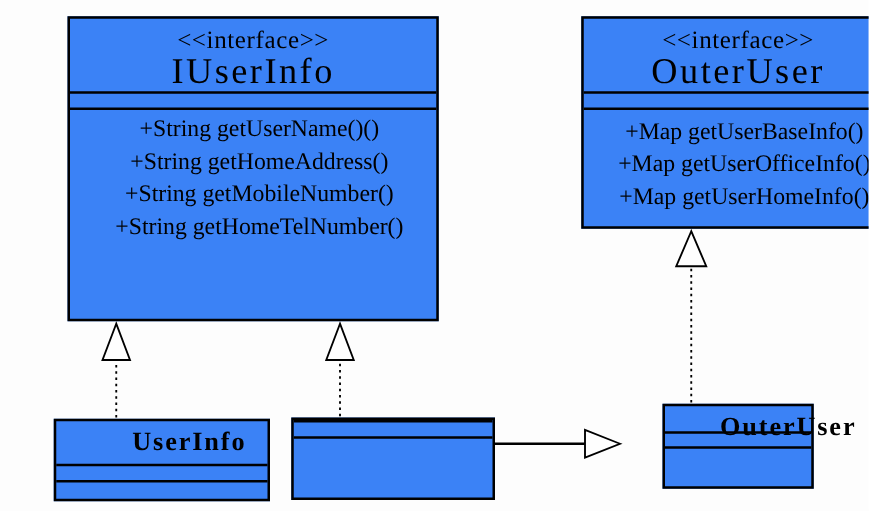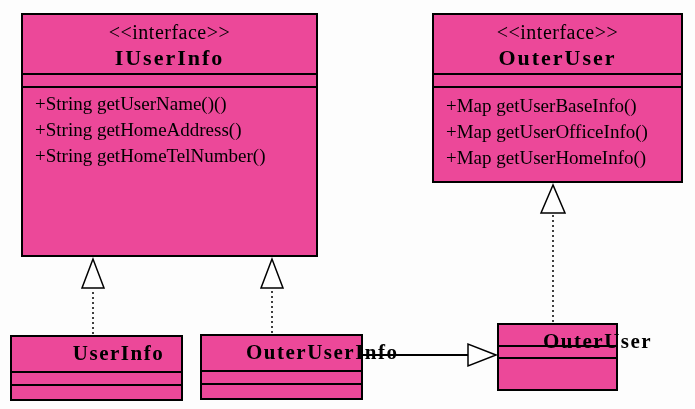--- a/index.html
+++ b/index.html
@@ -12,39 +12,40 @@
     color: #000;
     overflow: hidden;
   }
   .arrows-layer {
     position: absolute;
     left: 0; top: 0;
     width: 695px; height: 409px;
   }
   .uml-box {
     position: absolute;
-    background: #ec4899;
+    background: #3b82f6;
     border: 2px solid #000;
     box-sizing: border-box;
     display: flex;
     flex-direction: column;
+    margin-left: 33px;
   }
   .title-comp {
     text-align: center;
     flex: 0 0 auto;
   }
   .stereotype {
     font-size: 20px;
     line-height: 24px;
     padding-top: 5px;
     letter-spacing: 0.5px;
   }
   .classname {
-    font-size: 22px;
-    font-weight: bold;
+    font-size: 29px;
+    font-weight: normal;
     letter-spacing: 2px;
     line-height: 27px;
   }
   .small-name {
     font-size: 21px;
     font-weight: bold;
     letter-spacing: 1.5px;
     line-height: 33px;
     padding-left: 44px;
   }
@@ -53,20 +54,21 @@
     border-top: 2px solid #000;
   }
   .grow-comp {
     flex: 1 1 auto;
     border-top: 2px solid #000;
   }
   .methods-comp {
     flex: 1 1 auto;
     border-top: 2px solid #000;
     padding: 3px 2px 0 12px;
+    text-align: center;
   }
   .method {
     font-size: 19px;
     line-height: 26px;
     white-space: nowrap;
   }
 </style>
 </head>
 <body>
 
@@ -93,20 +95,21 @@
 
   <div class="uml-box" style="left:21px; top:13px; width:297px; height:244px;">
     <div class="title-comp" style="height:58px;">
       <div class="stereotype">&lt;&lt;interface&gt;&gt;</div>
       <div class="classname">IUserInfo</div>
     </div>
     <div class="empty-comp" style="height:11px;"></div>
     <div class="methods-comp">
       <div class="method">+String getUserName()()</div>
       <div class="method">+String getHomeAddress()</div>
+      <div class="method">+String getMobileNumber()</div>
       <div class="method">+String getHomeTelNumber()</div>
     </div>
   </div>
 
   <div class="uml-box" style="left:432px; top:13px; width:251px; height:170px;">
     <div class="title-comp" style="height:58px;">
       <div class="stereotype">&lt;&lt;interface&gt;&gt;</div>
       <div class="classname">OuterUser</div>
     </div>
     <div class="empty-comp" style="height:11px;"></div>
@@ -117,21 +120,20 @@
     </div>
   </div>
 
   <div class="uml-box" style="left:10px; top:335px; width:173px; height:66px;">
     <div class="title-comp small-name" style="height:34px;">UserInfo</div>
     <div class="empty-comp" style="height:11px;"></div>
     <div class="grow-comp"></div>
   </div>
 
   <div class="uml-box" style="left:200px; top:334px; width:163px; height:66px;">
-    <div class="title-comp small-name" style="height:34px;">OuterUserInfo</div>
     <div class="empty-comp" style="height:11px;"></div>
     <div class="grow-comp"></div>
   </div>
 
   <div class="uml-box" style="left:497px; top:323px; width:121px; height:68px;">
     <div class="title-comp small-name" style="height:20px;">OuterUser</div>
     <div class="empty-comp" style="height:10px;"></div>
     <div class="grow-comp"></div>
   </div>
 

